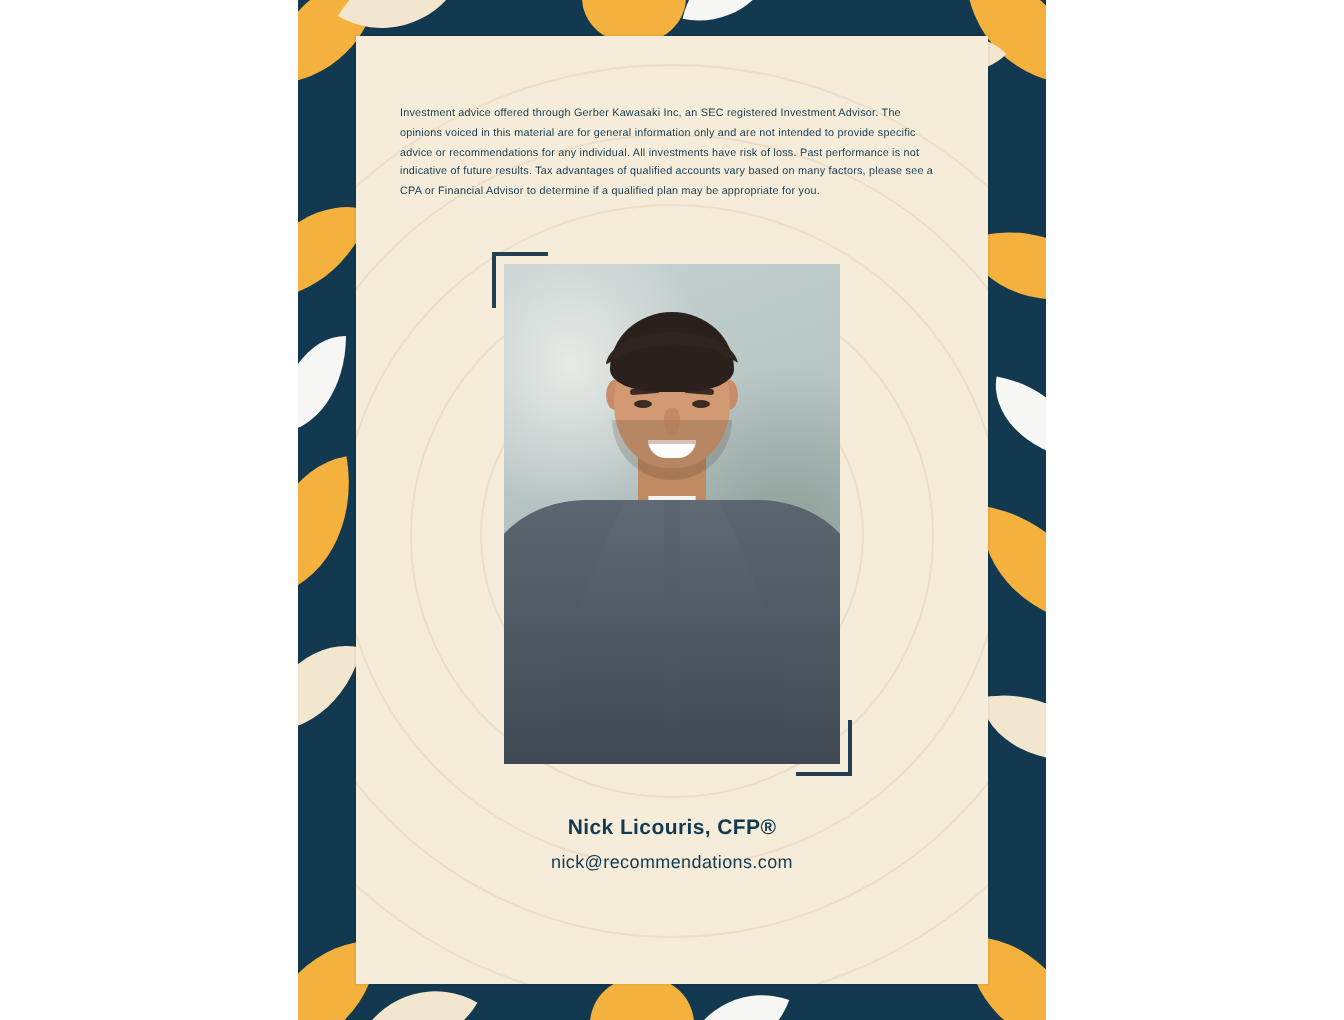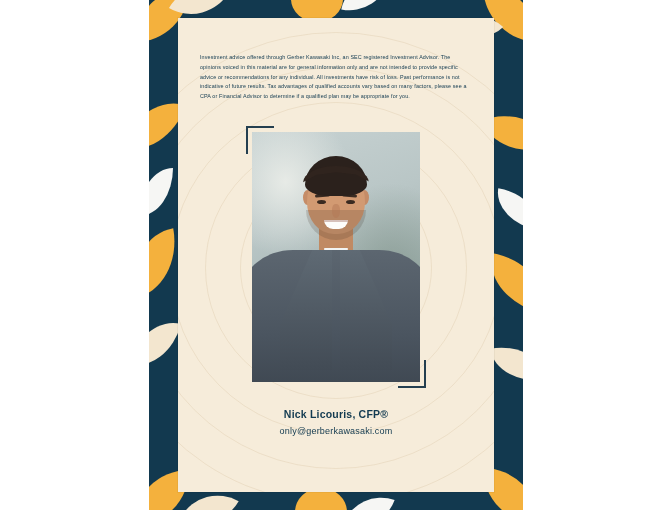--- a/index.html
+++ b/index.html
@@ -281,18 +281,18 @@
           <div class="eye r"></div>
           <div class="nose"></div>
           <div class="mouth"></div>
           <div class="hair"></div>
           <div class="hair2"></div>
         </div>
       </div>
 
       <div id="footer">
         <div id="agent-name">Nick Licouris, CFP®</div>
-        <div id="agent-email">only@gerberkawasaki.com</div>
+        <div id="agent-email">nick@recommendations.com</div>
       </div>
 
     </div>
   </div>
 </div>
 
 </body></html>

